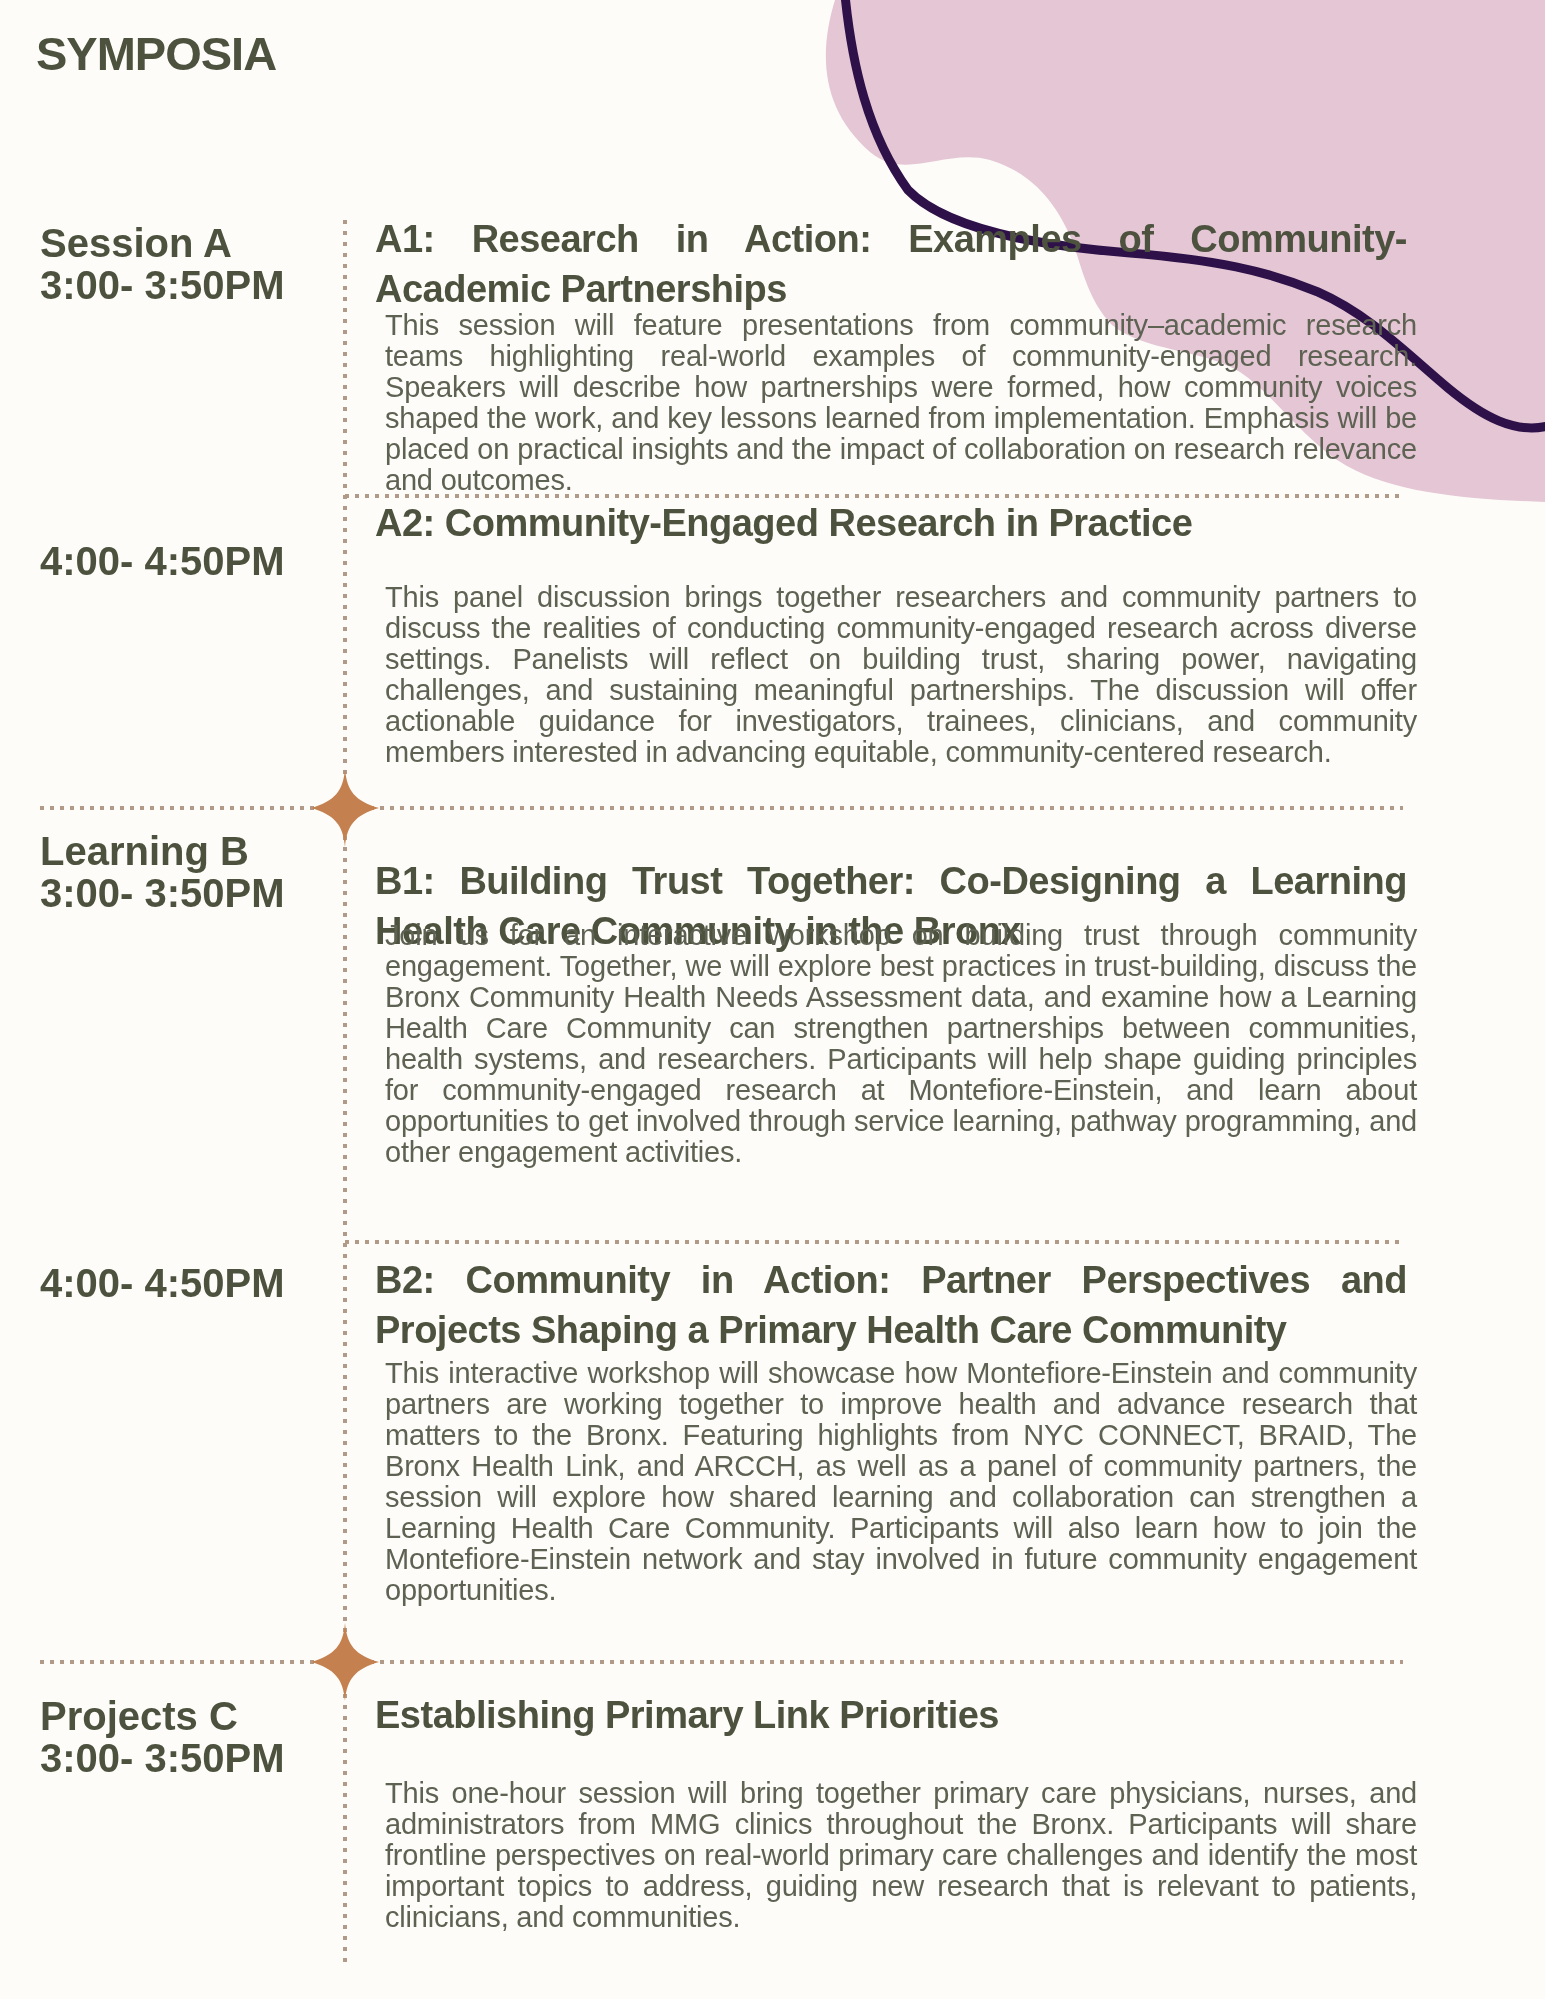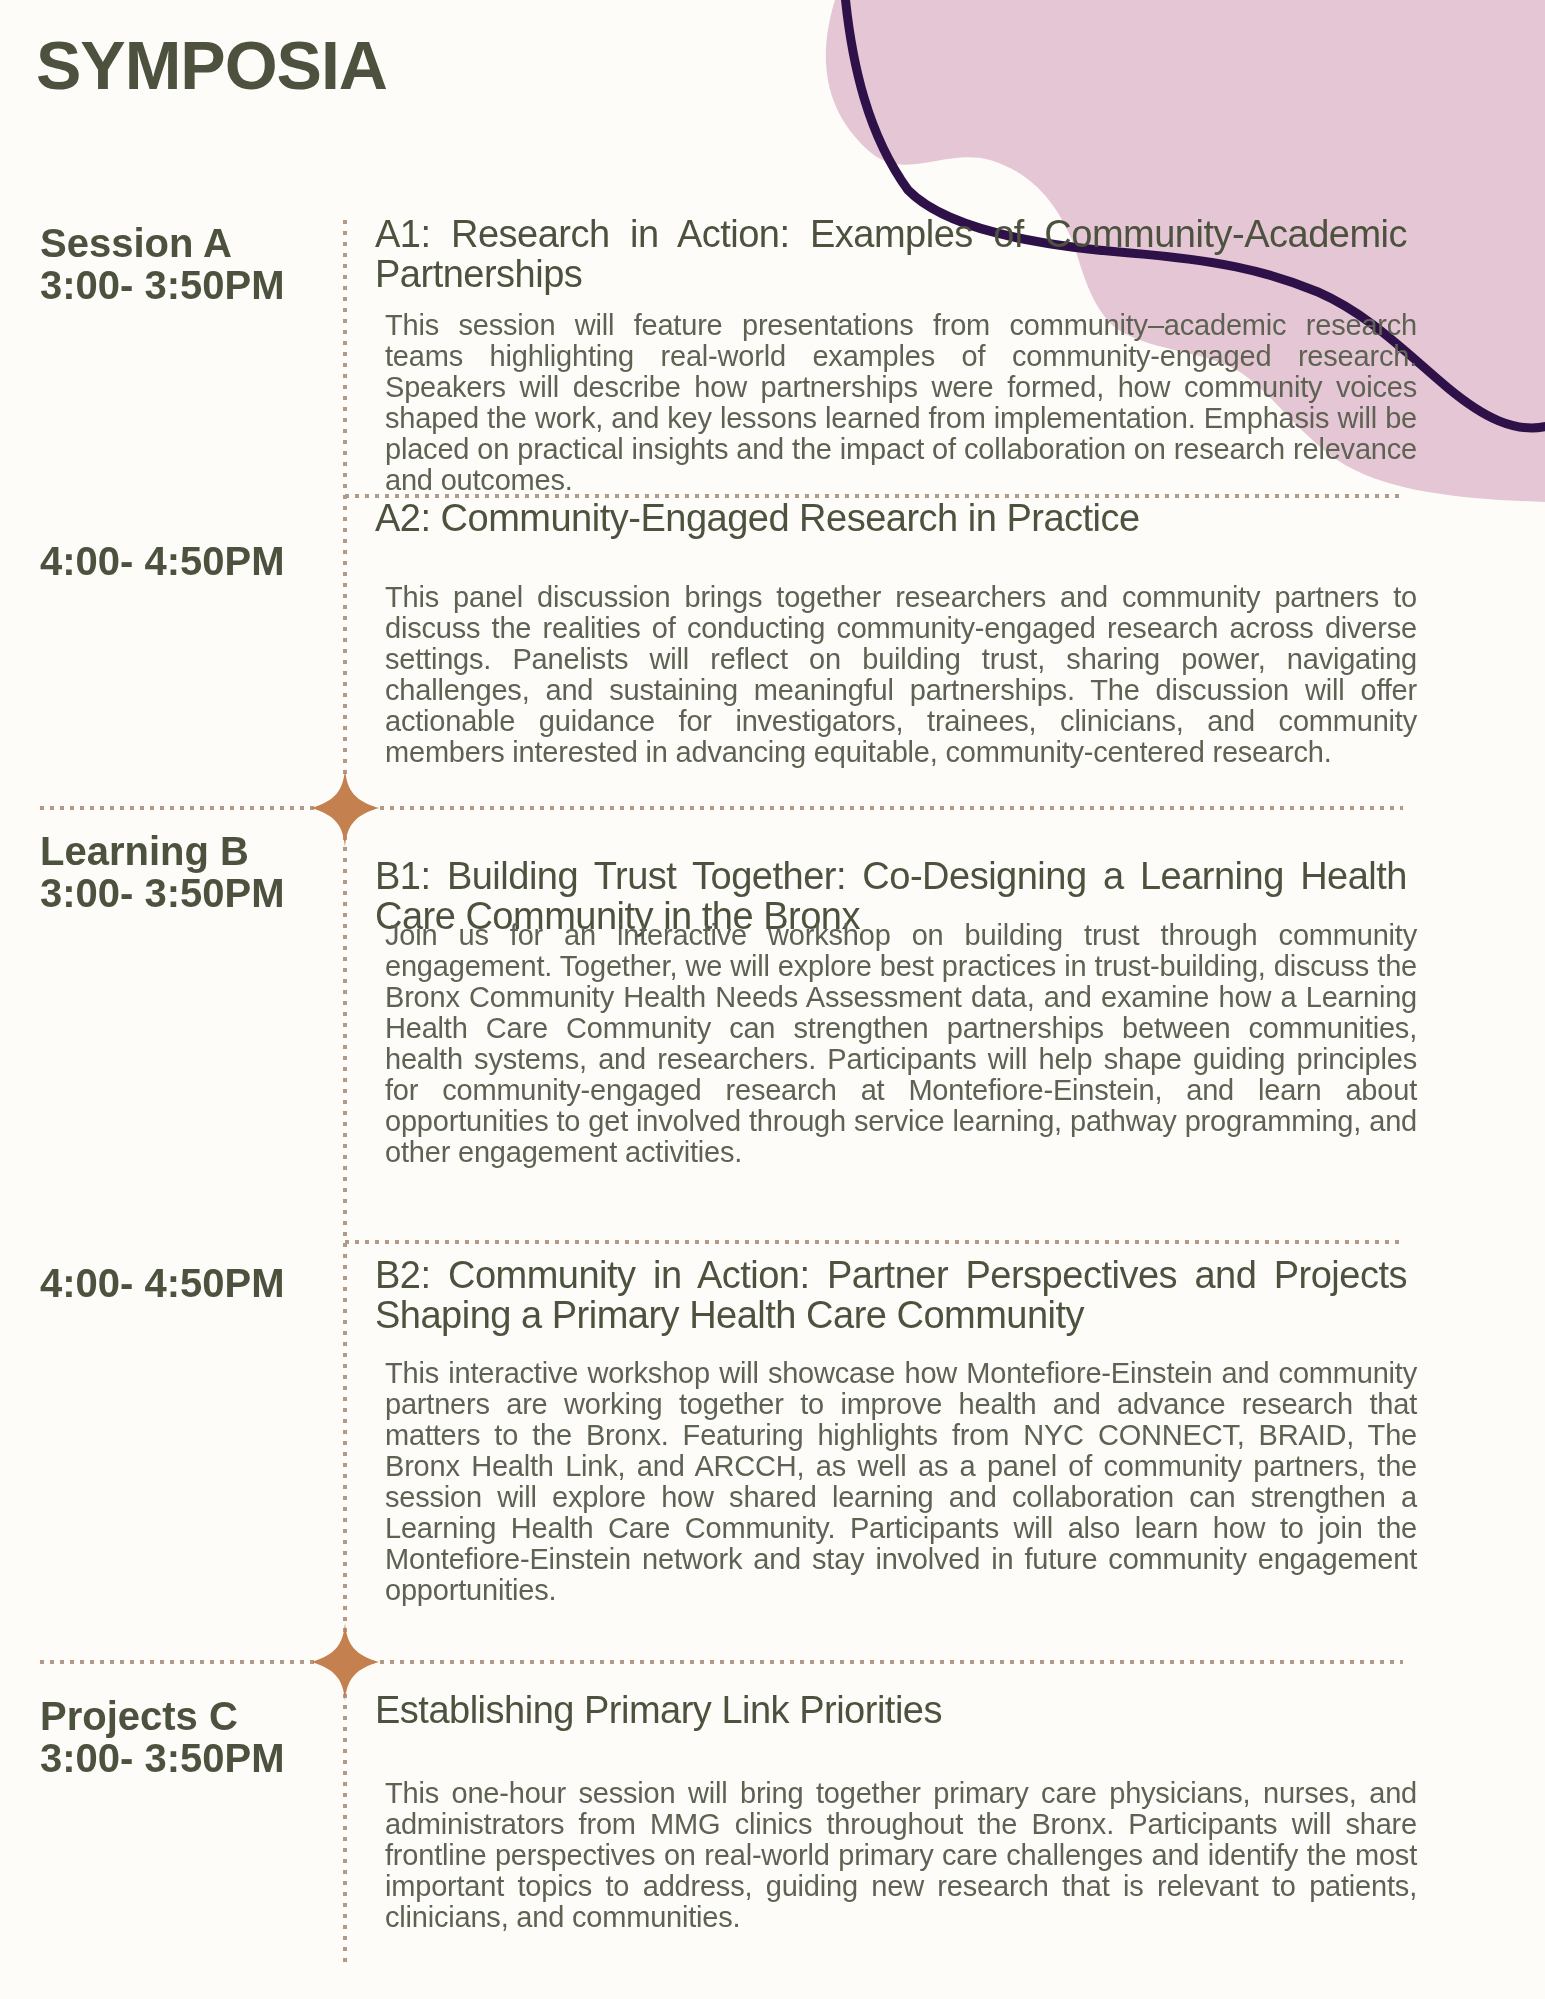--- a/index.html
+++ b/index.html
@@ -13,27 +13,27 @@
   }
   html,body{margin:0;padding:0;}
   body{
     width:1545px;height:1999px;position:relative;overflow:hidden;
     background:var(--bg);
     font-family:"Liberation Sans","DejaVu Sans",sans-serif;
   }
   .abs{position:absolute;}
   .page-title{
     left:36px;top:26px;
-    font-size:68px;font-weight:800;letter-spacing:-1px;
+    font-size:47px;font-weight:800;letter-spacing:-1px;
     color:var(--olive);
   }
   .slot{left:40px;width:290px;color:var(--olive);font-weight:700;font-size:40px;line-height:42px;}
   .heading{
     left:375px;width:1032px;margin:0;
-    color:var(--olive);font-weight:400;font-size:38px;line-height:40px;
+    color:var(--olive);font-weight:700;font-size:38px;line-height:50px;
     letter-spacing:-0.5px;text-align:justify;
   }
   .bodytext{
     left:375px;width:1032px;margin:10px;
     color:var(--body);font-size:29px;line-height:31px;
     text-align:justify;letter-spacing:-0.2px;
   }
   .vline{
     left:343px;top:220px;width:4px;height:1745px;
     background:repeating-linear-gradient(180deg,var(--dot) 0 4px,transparent 4px 11px);

